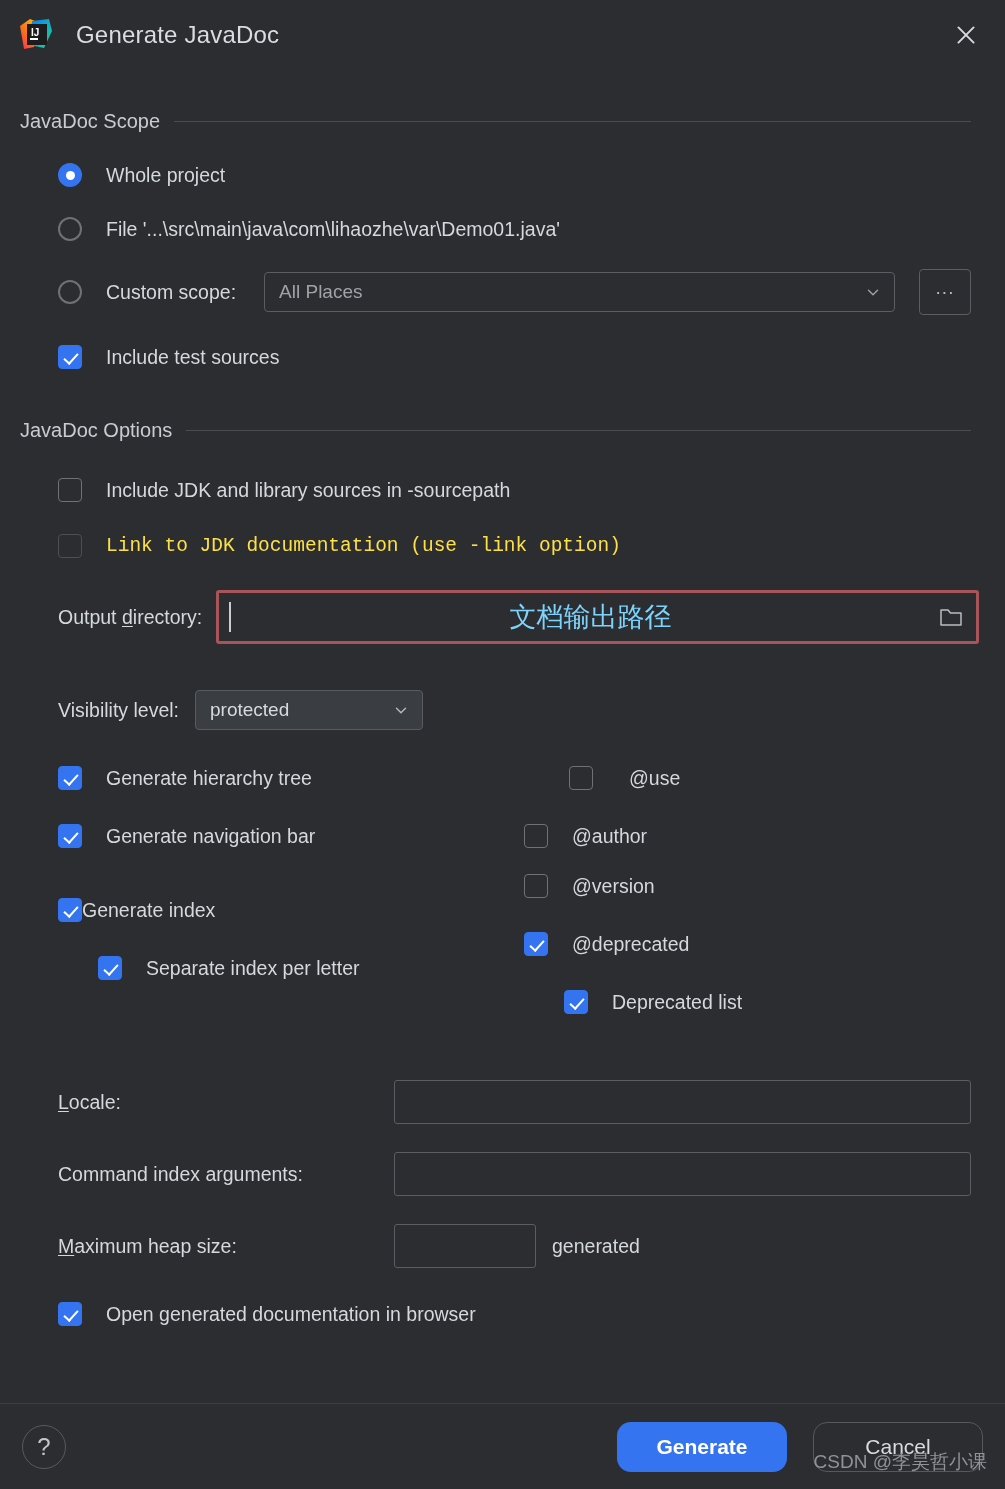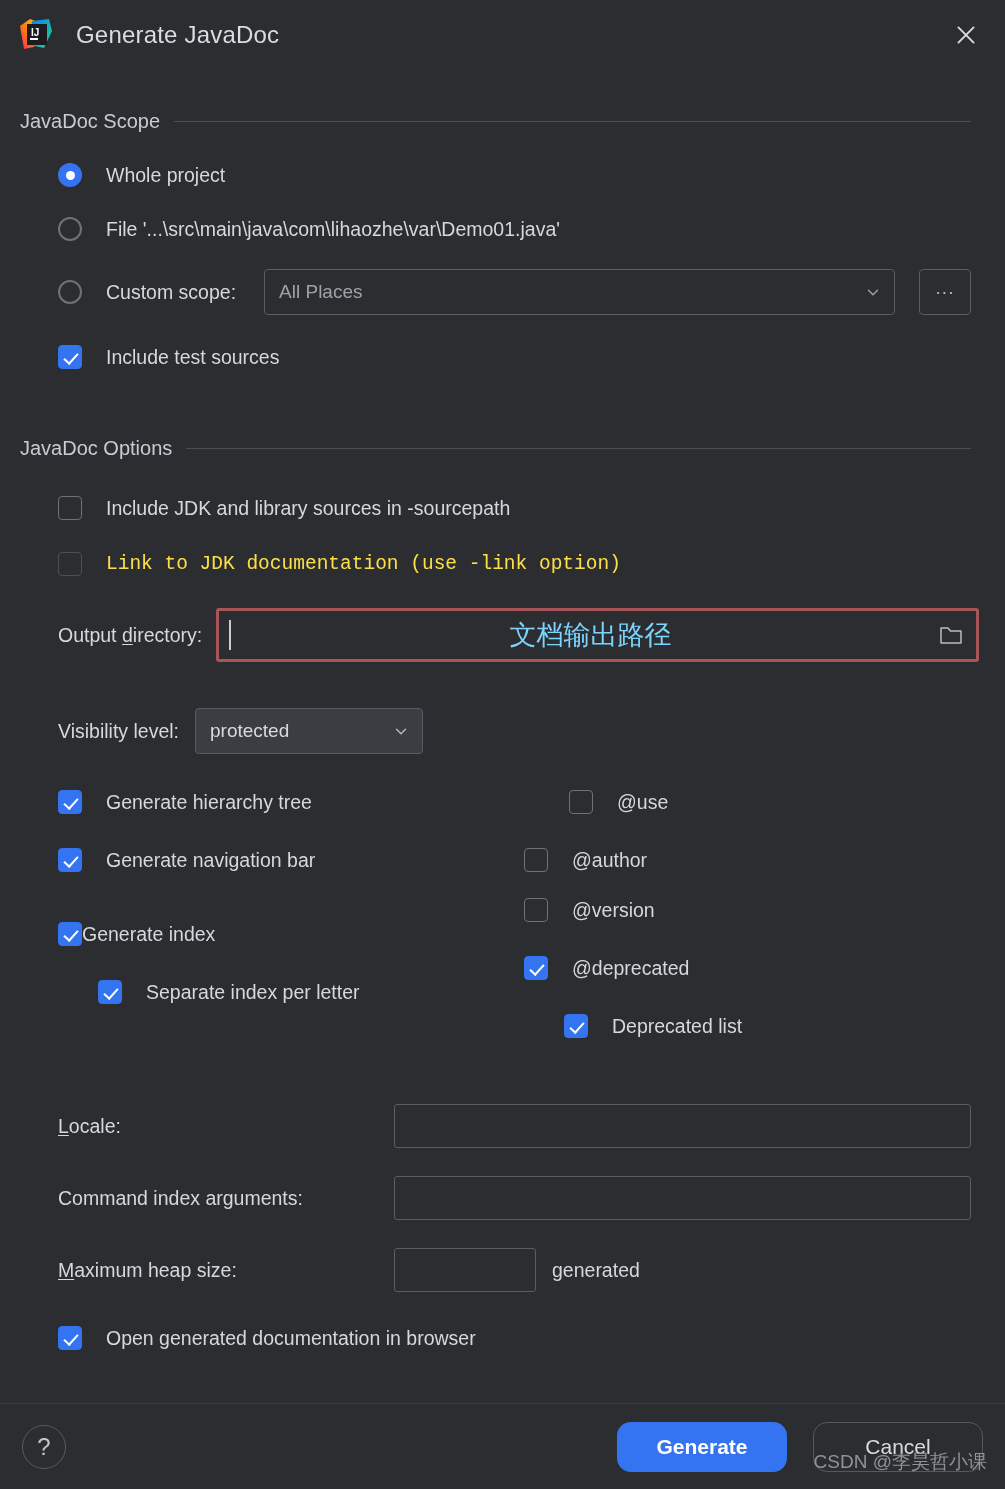--- a/index.html
+++ b/index.html
@@ -129,21 +129,21 @@
     font-size: 19px;
     color: #cfd2d6;
     cursor: text;
   }
 
   
   .combo {
     background: #2b2d30;
     border: 1px solid #5a5d61;
     border-radius: 4px;
-    height: 46px;
+    height: 40px;
     display: flex;
     align-items: center;
     justify-content: space-between;
     padding: 0 12px 0 14px;
     font-size: 19px;
     cursor: pointer;
   }
   .combo .val { color: #9fa3a8; }
   .combo.solid { background: #3a3d41; border-color: #585b5f; }
   .combo.solid .val { color: #d7dade; }
@@ -290,21 +290,21 @@
     </svg>
   </div>
   <div class="dots-btn">...</div>
 </div>
 
 <div class="row" style="margin:30px 0 0 58px; gap:24px;">
   <div class="cb on"></div>
   <div class="ctrl-label">Include test sources</div>
 </div>
 
-<div class="section-head" style="margin-top:68px;">
+<div class="section-head" style="margin-top:50px;">
   <div class="label">JavaDoc Options</div>
   <div class="rule"></div>
 </div>
 
 <div class="row" style="margin:36px 0 0 58px; gap:24px;">
   <div class="cb off"></div>
   <div class="ctrl-label">Include JDK and library sources in -sourcepath</div>
 </div>
 
 <div class="row" style="margin:32px 0 0 58px; gap:24px;">
@@ -347,21 +347,21 @@
       <div class="cb on"></div>
       <div class="ctrl-label">Generate index</div>
     </div>
     <div class="row" style="gap:24px; margin-top:34px; margin-left:40px;align-items:center;">
       <div class="cb on"></div>
       <div class="ctrl-label">Separate index per letter</div>
     </div>
   </div>
 
   <div style="flex:1 1 auto; padding-left:4px;">
-    <div class="row" style="gap:24px;padding-left:45px;">
+    <div class="row" style="gap:36px;padding-left:45px;">
       <div class="cb off"></div>
       <div class="ctrl-label">@use</div>
     </div>
     <div class="row" style="gap:24px; margin-top:34px;">
       <div class="cb off"></div>
       <div class="ctrl-label">@author</div>
     </div>
     <div class="row" style="gap:24px; margin-top:26px;">
       <div class="cb off"></div>
       <div class="ctrl-label">@version</div>

